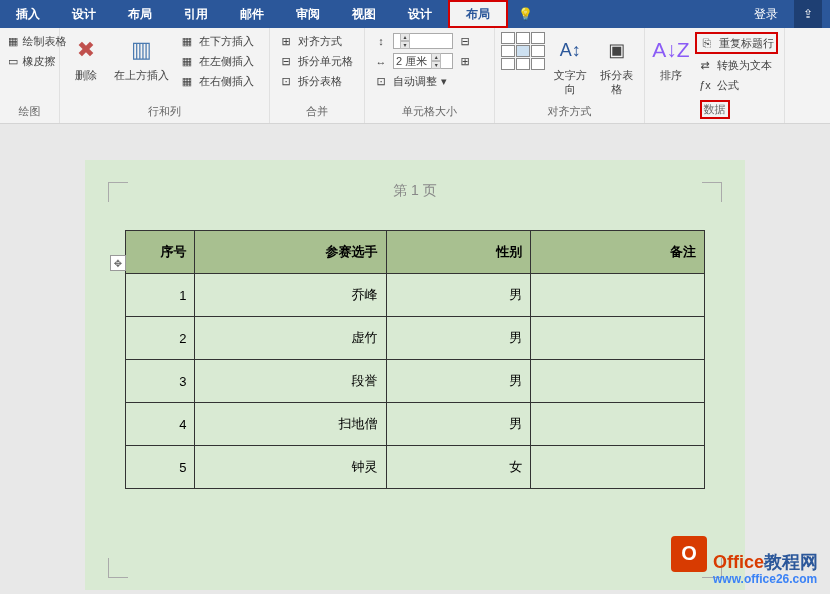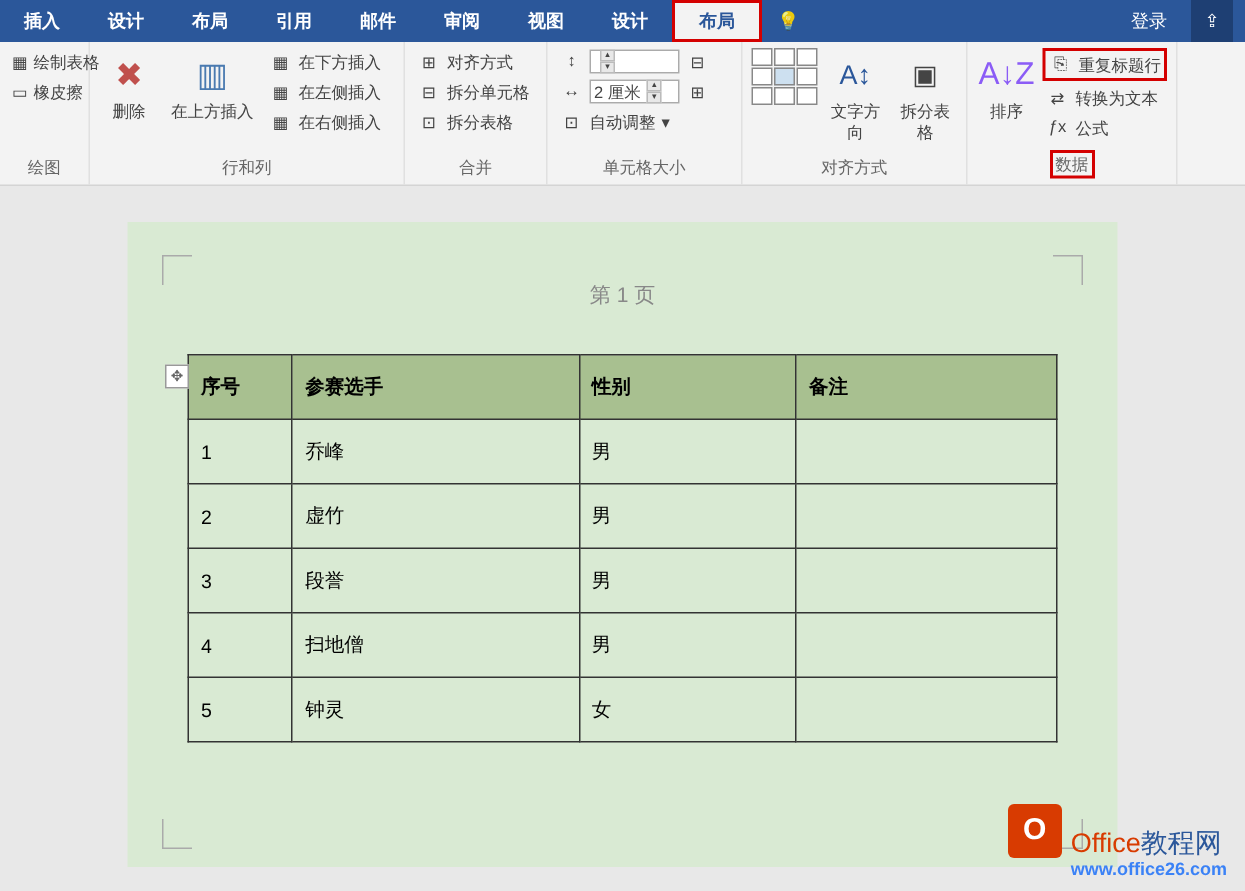--- a/index.html
+++ b/index.html
@@ -19,42 +19,42 @@
     .group.highlight .group-label { border: 2px solid #d40000; display: inline-block; margin: 0 auto; padding: 0 2px; }
     .group-content { display: flex; gap: 4px; align-items: flex-start; }
     .vbtn { display: flex; flex-direction: column; align-items: center; gap: 2px; padding: 2px 4px; cursor: pointer; }
     .vbtn .icon { width: 32px; height: 32px; display: flex; align-items: center; justify-content: center; }
     .hbtn { display: flex; align-items: center; gap: 4px; padding: 1px 2px; cursor: pointer; white-space: nowrap; }
     .hbtn .icon { width: 16px; height: 16px; display: inline-flex; align-items: center; justify-content: center; }
     .col { display: flex; flex-direction: column; gap: 2px; }
     .stacked-small { font-size: 11px; line-height: 14px; text-align: center; }
     
     .canvas { background: #e8e8e8; height: 470px; padding: 20px 30px; position: relative; }
-    .page { background: #d9ead3; width: 660px; height: 430px; margin: 4px auto; padding: 40px 40px; position: relative; }
+    .page { background: #d9ead3; width: 660px; height: 430px; margin: 16px auto; padding: 22px 40px; position: relative; }
     .crop { position: absolute; width: 20px; height: 20px; border-color: #aaa; }
     .crop.tl { top: 30px; left: 35px; border-left: 1px solid #aaa; border-top: 1px solid #aaa; transform: translate(-12px,-8px); }
     .crop.tr { top: 30px; right: 35px; border-right: 1px solid #aaa; border-top: 1px solid #aaa; transform: translate(12px,-8px); }
     .crop.bl { bottom: 20px; left: 35px; border-left: 1px solid #aaa; border-bottom: 1px solid #aaa; transform: translate(-12px,8px); }
     .crop.br { bottom: 20px; right: 35px; border-right: 1px solid #aaa; border-bottom: 1px solid #aaa; transform: translate(12px,8px); }
     .page-num { text-align: center; color: #888; font-size: 14px; margin-bottom: 30px; }
     .move-handle { position: absolute; left: 25px; top: 95px; width: 16px; height: 16px; border: 1px solid #999; background: #fff; display: flex; align-items: center; justify-content: center; font-size: 10px; color: #666; }
     
     table { border-collapse: collapse; width: 100%; margin-top: 10px; }
-    th, td { border: 1px solid #333; padding: 12px 8px; text-align: left; font-size: 13px; }
+    th, td { border: 1px solid #333; padding: 12px 8px; text-align: right; font-size: 13px; }
     th { background: #a8c090; font-weight: bold; }
     td { background: #d9ead3; }
     .col-num { width: 12%; }
     .col-name { width: 33%; }
     .col-gender { width: 25%; }
     .col-remark { width: 30%; }
     
     .watermark { position: absolute; bottom: 8px; right: 12px; display: flex; align-items: center; gap: 6px; }
     .watermark-logo { width: 36px; height: 36px; background: #d83b01; border-radius: 4px; display: flex; align-items: center; justify-content: center; color: #fff; font-weight: bold; font-size: 20px; }
     .watermark-text { display: flex; flex-direction: column; line-height: 1.1; }
-    .wm-line1 { font-size: 18px; font-weight: normal; margin-top: 32px; }
+    .wm-line1 { font-size: 18px; font-weight: bold; margin-top: 32px; }
     .wm-line1 .orange { color: #d83b01; }
     .wm-line1 .blue { color: #2b579a; }
     .wm-line2 { font-size: 12px; color: #3b82f6; font-weight: bold; }
     
     .hl-box { border: 2px solid #d40000 !important; }
     .cell-input { display: inline-flex; align-items: center; border: 1px solid #ababab; background: #fff; height: 16px; padding: 0 2px; font-size: 11px; }
     .spinner { display: inline-flex; flex-direction: column; margin-left: 4px; }
     .spinner span { width: 10px; height: 8px; background: #e8e8e8; border: 1px solid #bbb; font-size: 6px; line-height: 6px; text-align: center; }
     .align-grid { display: grid; grid-template-columns: repeat(3, 14px); grid-template-rows: repeat(3, 12px); gap: 1px; }
     .align-grid span { border: 1px solid #888; background: #fff; display: flex; align-items: center; justify-content: center; }

